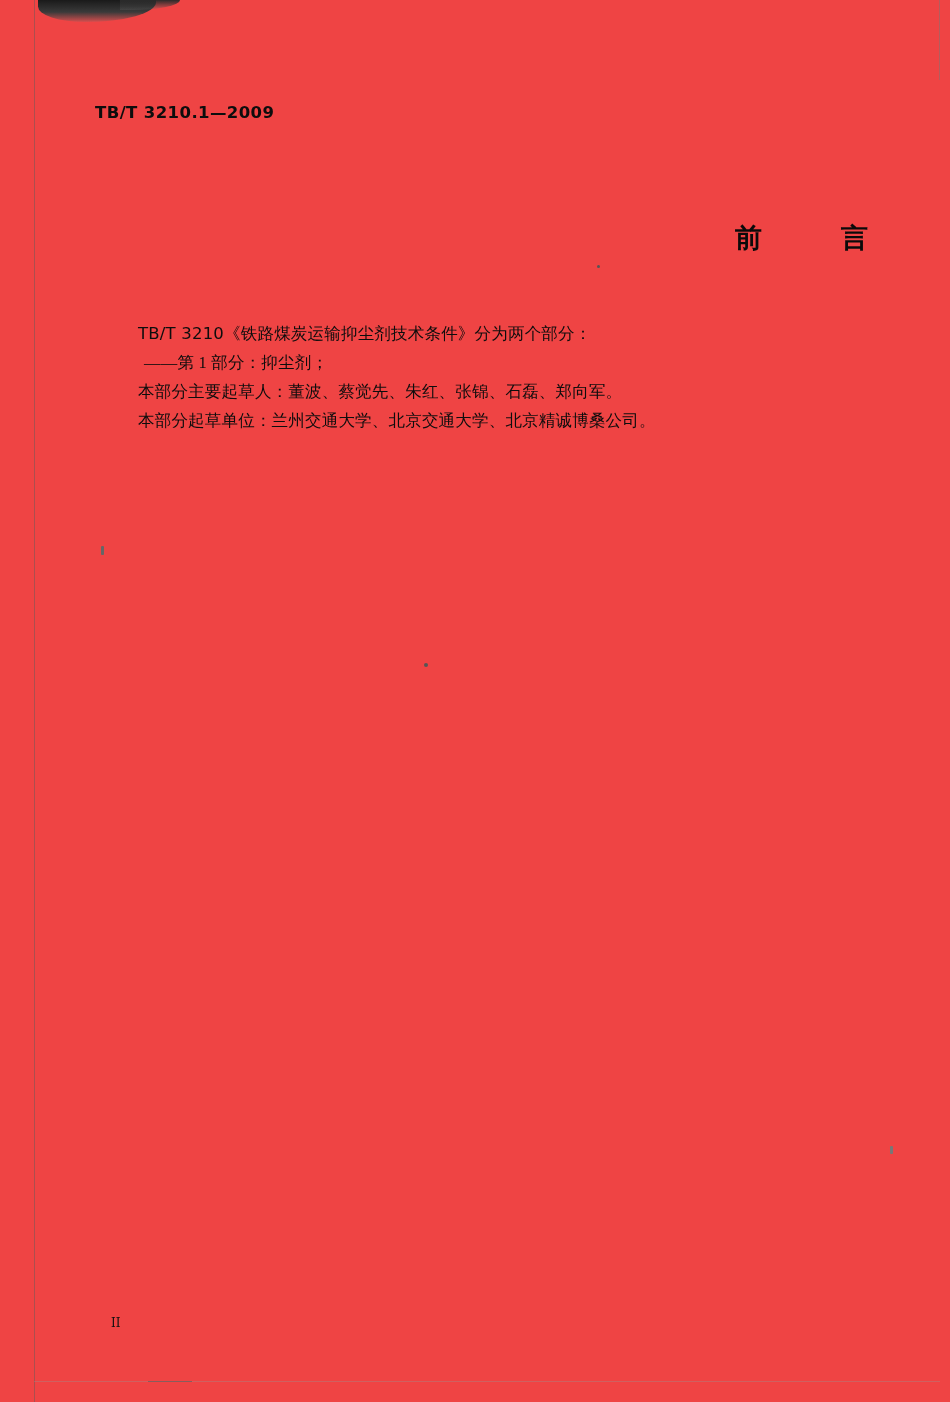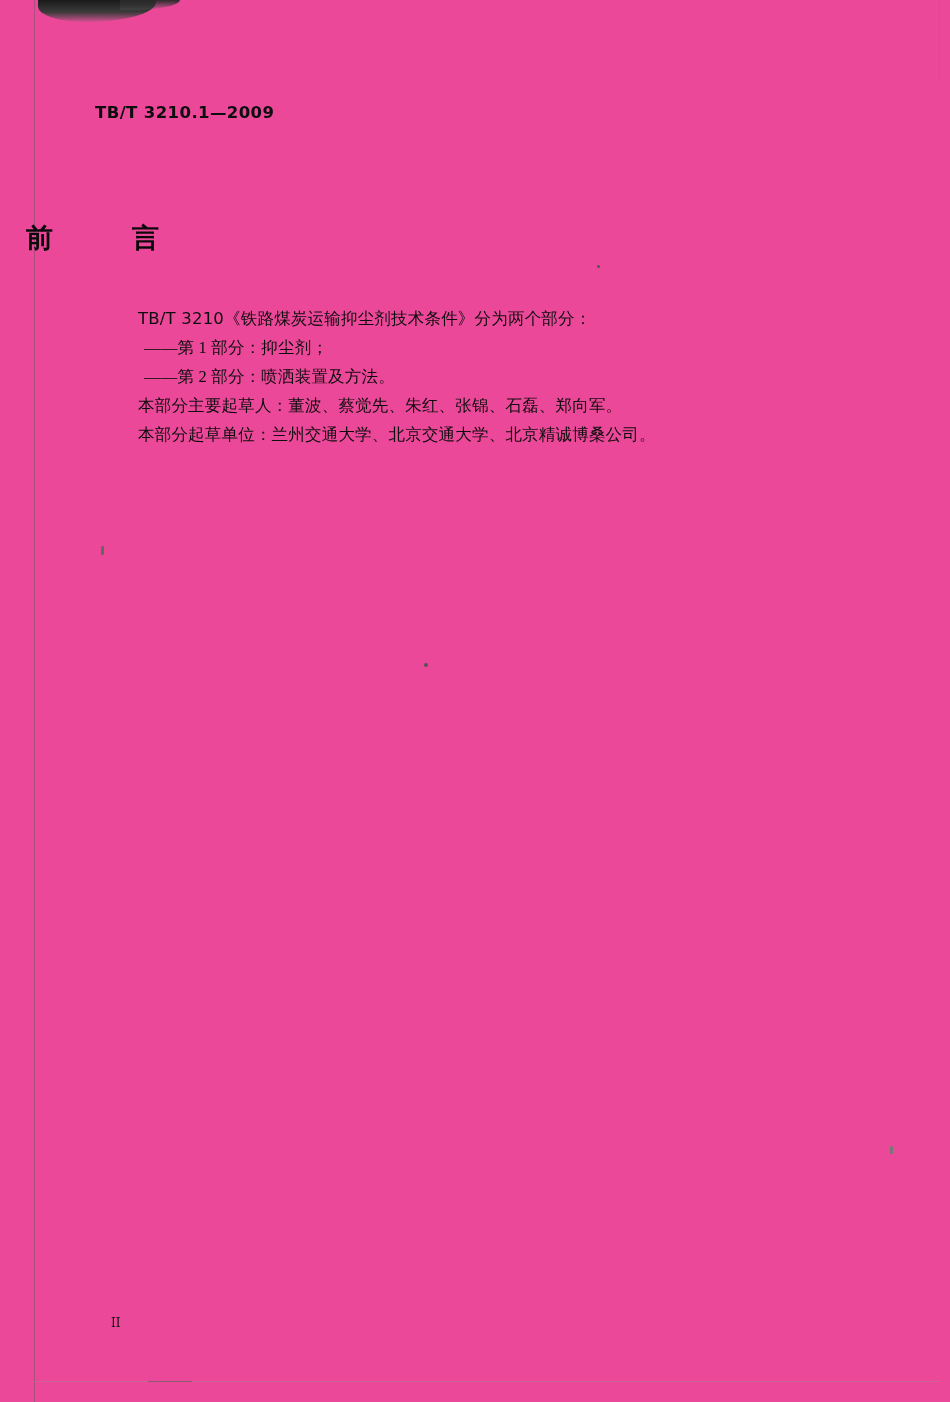--- a/index.html
+++ b/index.html
@@ -7,21 +7,21 @@
     padding: 0;
     background: #ffffff;
   }
   body {
     font-family: "DejaVu Sans", "Liberation Sans", sans-serif;
   }
   .page {
     position: relative;
     width: 950px;
     height: 1402px;
-    background: #ec4899;
+    background: #ef4444;
     overflow: hidden;
   }
   
   .scan-smudge {
     position: absolute;
     top: 0;
     left: 38px;
     width: 118px;
     height: 22px;
     background: linear-gradient(180deg, #1a1a1a 0%, #3a3a3a 55%, rgba(120,120,120,0.2) 100%);
@@ -81,32 +81,32 @@
     font-weight: bold;
     letter-spacing: 0.4px;
     color: #0d0d0d;
   }
 
   .doc-title {
     position: absolute;
     top: 220px;
     left: 0;
     width: 894px;
-    text-align: left;
+    text-align: right;
     font-family: "DejaVu Sans", "Liberation Sans", sans-serif;
     font-size: 27px;
     font-weight: bold;
     letter-spacing: 26px;
     text-indent: 26px;
     color: #0a0a0a;
   }
 
   .body-block {
     position: absolute;
-    top: 304px;
+    top: 319px;
     left: 138px;
     width: 700px;
   }
   .body-line {
     font-family: "DejaVu Sans", "Liberation Sans", sans-serif;
     font-size: 16.5px;
     line-height: 29px;
     color: #0d0d0d;
     white-space: nowrap;
     letter-spacing: 0.2px;
@@ -147,21 +147,20 @@
   <div class="edge-bottom"></div>
   <div class="bottom-tick"></div>
 
   <div class="std-number">TB/T 3210.1—2009</div>
 
   <div class="doc-title">前　言</div>
 
   <div class="body-block">
     <div class="body-line">TB/T 3210《铁路煤炭运输抑尘剂技术条件》分为两个部分：</div>
     <div class="body-line indent-1">——第 1 部分：抑尘剂；</div>
-    <div class="body-line indent-1">——第 2 部分：喷洒装置及方法。</div>
     <div class="body-line">本部分主要起草人：董波、蔡觉先、朱红、张锦、石磊、郑向军。</div>
     <div class="body-line">本部分起草单位：兰州交通大学、北京交通大学、北京精诚博桑公司。</div>
   </div>
 
   <div class="speck speck-a"></div>
   <div class="speck speck-b"></div>
   <div class="speck speck-c"></div>
   <div class="speck speck-d"></div>
 
   <div class="page-number">II</div>

